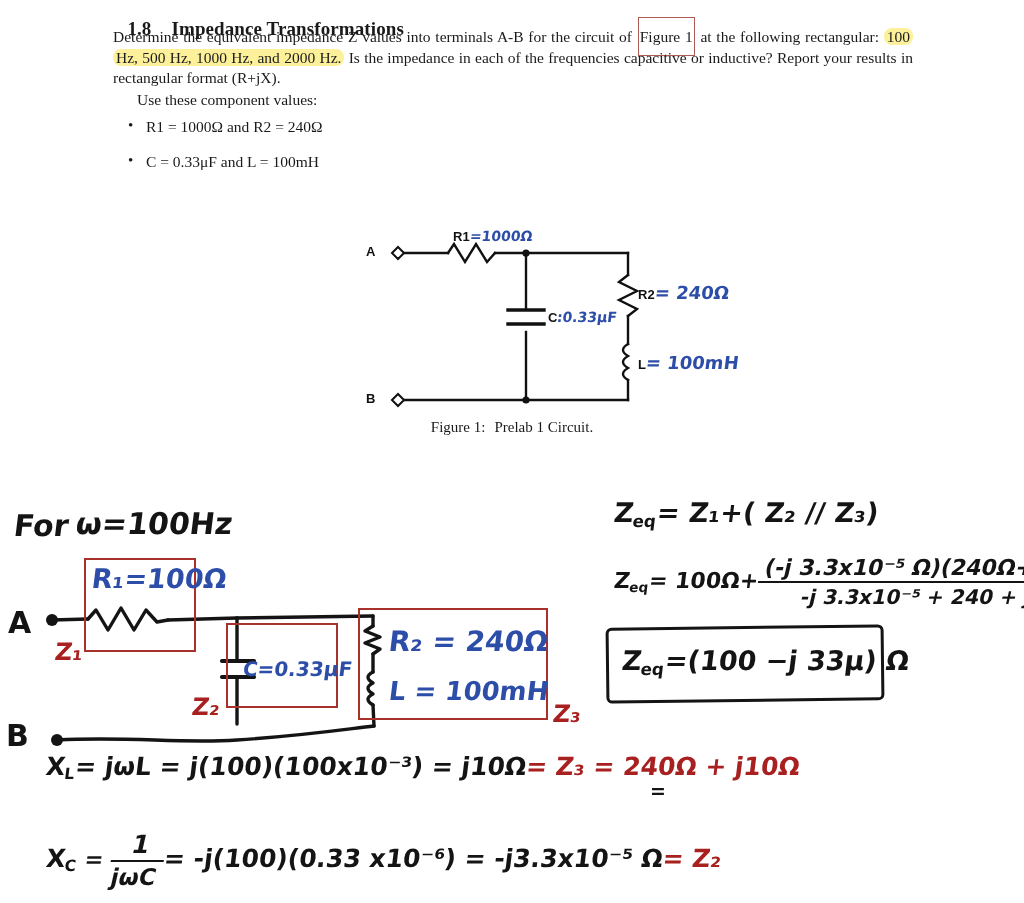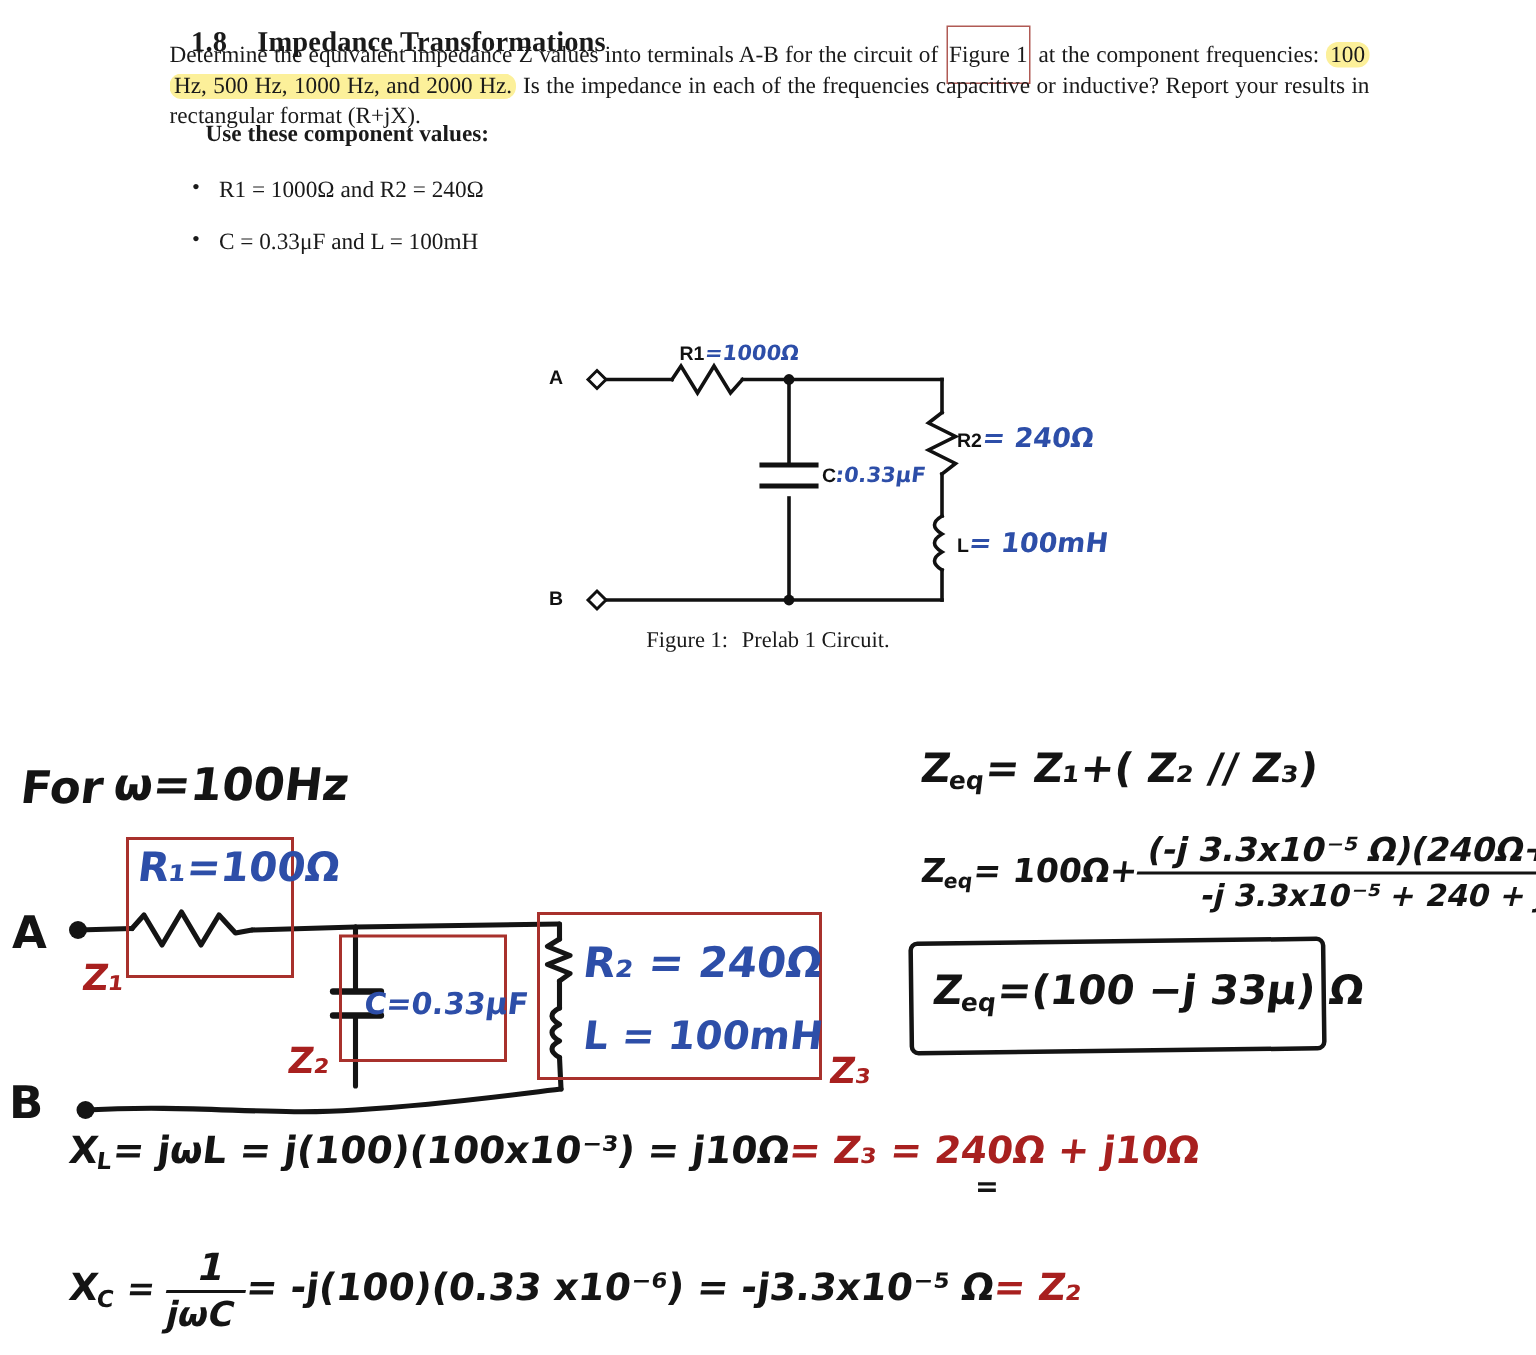--- a/index.html
+++ b/index.html
@@ -30,21 +30,21 @@
   }
   .doc-heading .num { margin-right: 20px; }
 
   .para {
     position: absolute;
     font-size: 15.5px;
     line-height: 20.5px;
     text-align: justify;
   }
   #para-main { left: 113px; top: 27px; width: 800px; }
-  #para-use  { left: 137px; top: 80px; width: 500px; font-weight: bold; }
+  #para-use  { left: 137px; top: 90px; width: 500px; }
 
   .hl {
     background: #fcf09a;
     border-radius: 8px;
     padding: 0 3px;
     box-decoration-break: clone;
     -webkit-box-decoration-break: clone;
   }
   .figlink {
     border: 1px solid #b05a55;
@@ -154,21 +154,21 @@
 </head>
 <body>
 
 <div id="page">
 
   <div class="doc-heading">
     <span class="num">1.8</span><span>Impedance Transformations</span>
   </div>
 
   <div class="para" id="para-main">
-    <span>Determine the equivalent impedance Z values into terminals A-B for the circuit of </span><span class="figlink">Figure 1</span><span> at the component frequencies: </span><span class="hl">100 Hz, 500 Hz, 1000 Hz, and 2000 Hz.</span><span> Is the impedance in each of the frequencies capacitive or inductive? Report your results in rectangular format (R+jX).</span>
+    <span>Determine the equivalent impedance Z values into terminals A-B for the circuit of </span><span class="figlink">Figure 1</span><span> at the following rectangular: </span><span class="hl">100 Hz, 500 Hz, 1000 Hz, and 2000 Hz.</span><span> Is the impedance in each of the frequencies capacitive or inductive? Report your results in rectangular format (R+jX).</span>
   </div>
 
   <div class="para" id="para-use">Use these component values:</div>
 
   <ul class="bullets">
     <li><span>R1 = 1000Ω and R2 = 240Ω</span></li>
     <li><span>C = 0.33μF and L = 100mH</span></li>
   </ul>
 
   <div id="figure">

